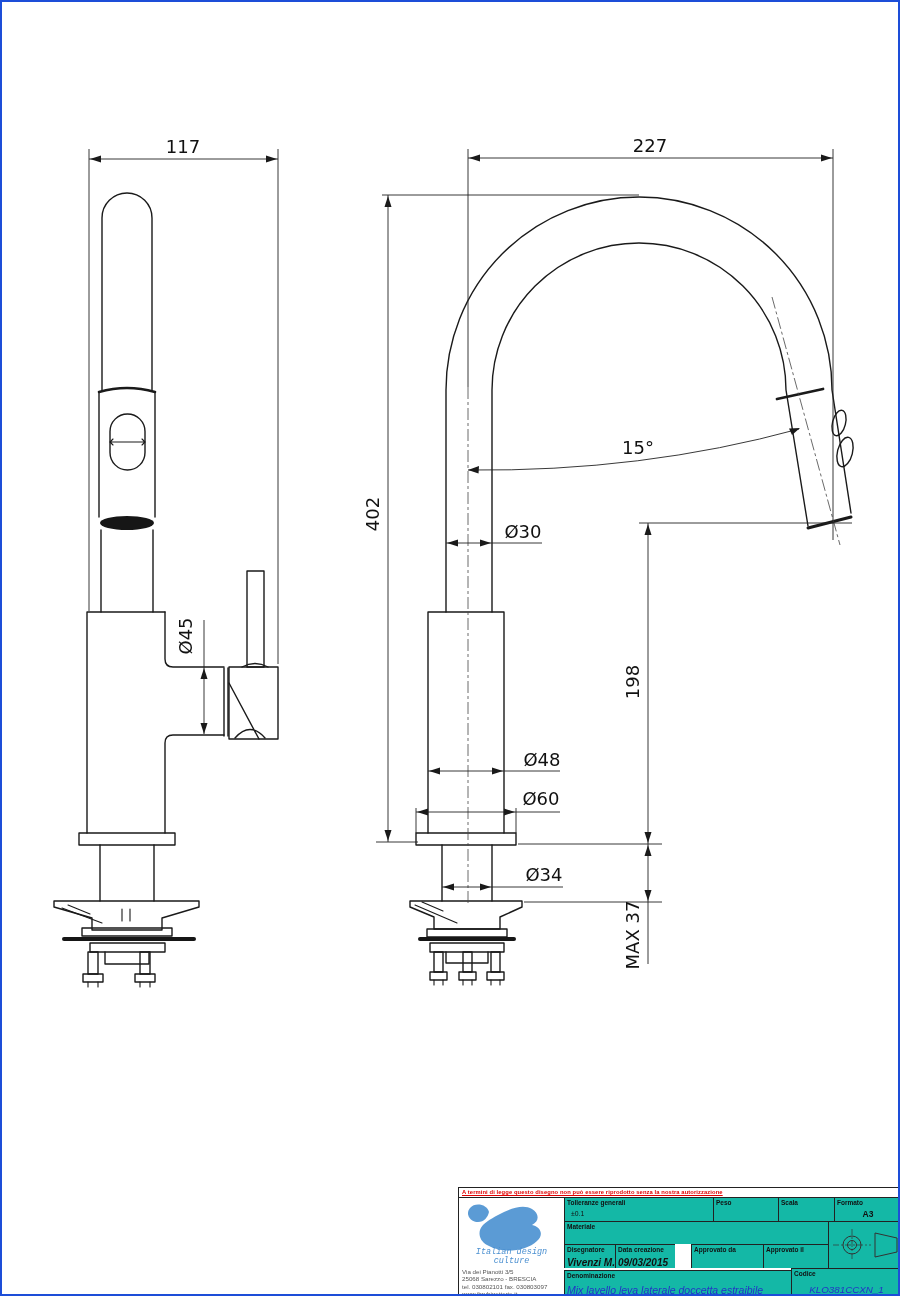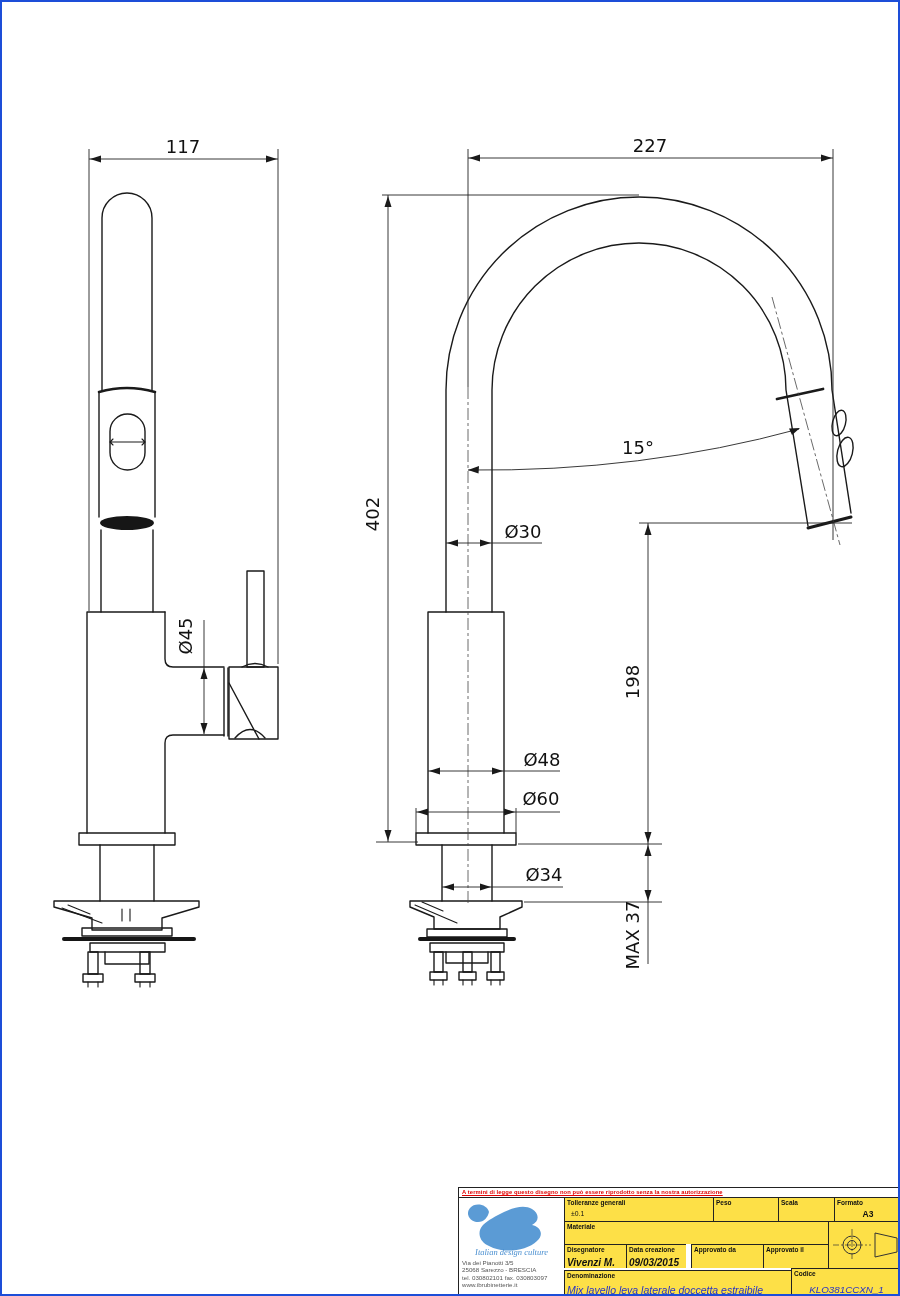--- a/index.html
+++ b/index.html
@@ -22,31 +22,31 @@
     text-decoration:underline;padding-left:3px;white-space:nowrap;overflow:hidden;
     letter-spacing:.1px;
   }
   .tb-body{position:relative;height:99px;}
   .logo-cell{
     position:absolute;left:0;top:0;width:105px;height:99px;
     border-top:1px solid #222;box-sizing:border-box;text-align:center;overflow:hidden;
   }
   .logo-svg{display:block;margin:1px auto 0 auto;}
   .logo-tagline{
-    font-family:Liberation Serif, serif;font-style:italic;color:#4a8fd0;
+    font-family:Liberation Mono, monospace;font-style:italic;color:#4a8fd0;
     font-size:8.5px;margin-top:-3px;line-height:9px;
   }
   .logo-address{
     text-align:left;padding-left:3px;font-size:6.2px;line-height:7.4px;
     color:#555;margin-top:2px;
   }
   .grid{position:absolute;left:105px;top:0;width:337px;height:99px;}
   .cell{
     position:absolute;box-sizing:border-box;border-left:1px solid #222;
-    border-top:1px solid #222;padding:1px 2px;overflow:hidden;background:#fde047;
+    border-top:1px solid #222;padding:1px 2px;overflow:hidden;background:#14b8a6;
   }
   .hdr{font-size:6.5px;font-weight:bold;color:#111;line-height:7.5px;white-space:nowrap;}
   .val-tol{font-size:6.8px;color:#111;margin:3px 0 0 4px;}
   .val-a3{font-size:8.5px;font-weight:bold;color:#111;text-align:center;margin-top:2px;}
   .val-bold-it{font-size:10px;font-weight:bold;font-style:italic;color:#111;margin-top:3px;white-space:nowrap;}
   .val-blue{
     font-size:10.5px;font-style:italic;color:#2330c8;text-decoration:underline;
     margin-top:4px;white-space:nowrap;
   }
   .val-blue-code{
@@ -224,21 +224,21 @@
               <circle cx="21" cy="22" r="4.5"></circle>
               <path d="M44,10 L66,15 L66,29 L44,34 Z"></path>
             </g>
           </svg>
         </div>
 
         <div class="cell" style="left:0;top:47px;width:67px;height:24px;">
           <div class="hdr">Disegnatore</div>
           <div class="val-bold-it">Vivenzi M.</div>
         </div>
-        <div class="cell" style="left:62px;top:47px;width:60px;height:24px;">
+        <div class="cell" style="left:51px;top:47px;width:60px;height:24px;">
           <div class="hdr">Data creazione</div>
           <div class="val-bold-it">09/03/2015</div>
         </div>
         <div class="cell" style="left:127px;top:47px;width:72px;height:24px;">
           <div class="hdr">Approvato da</div>
         </div>
         <div class="cell" style="left:199px;top:47px;width:65px;height:24px;">
           <div class="hdr">Approvato il</div>
         </div>
 

